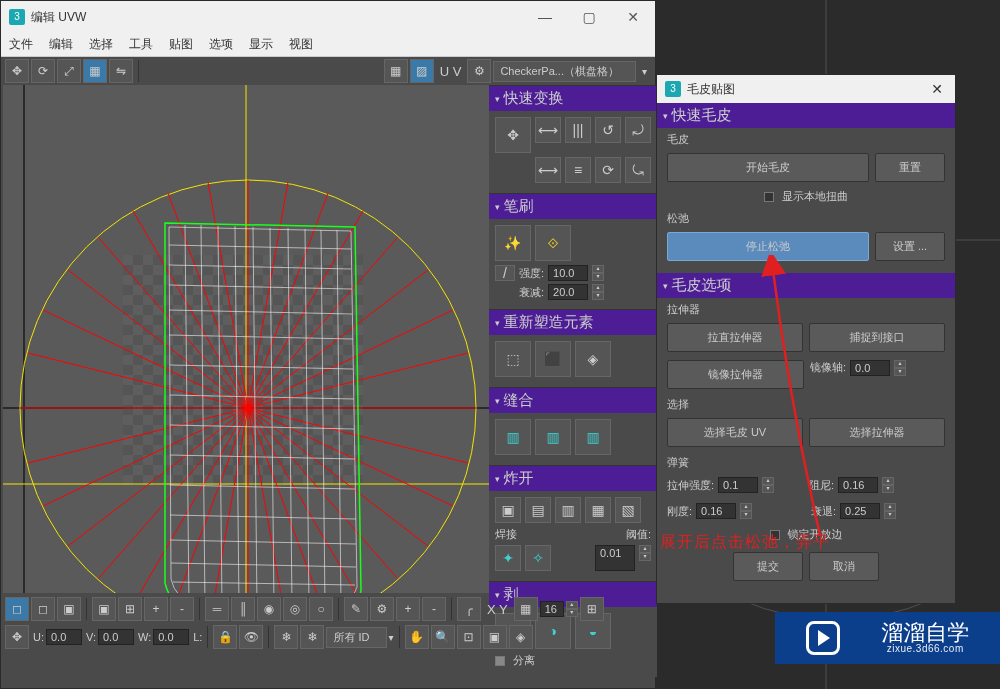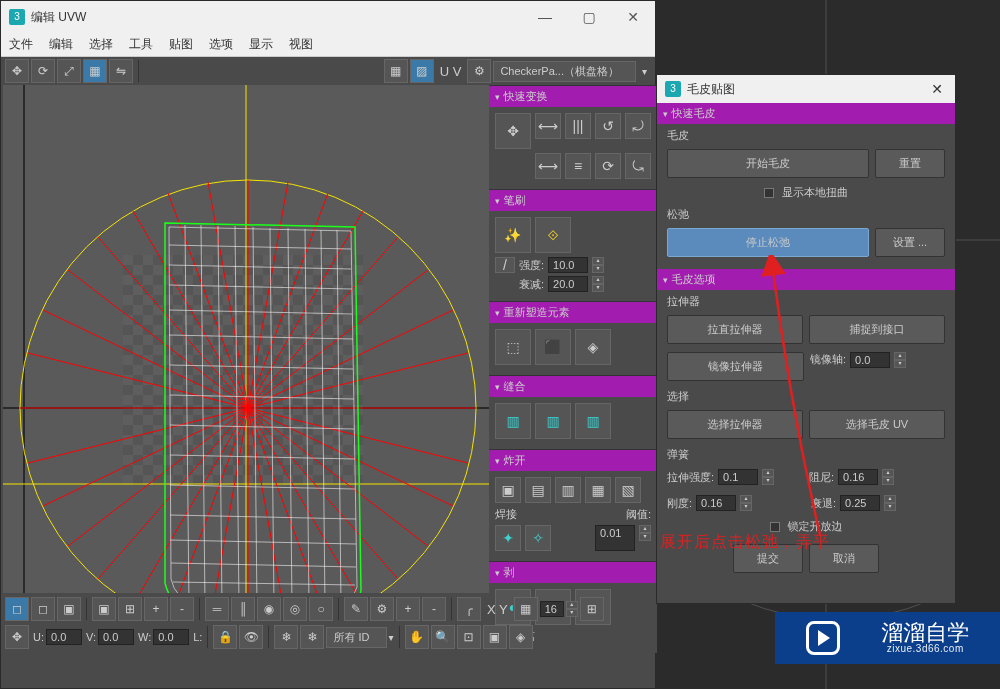--- a/index.html
+++ b/index.html
@@ -86,23 +86,23 @@
   position: absolute;
   left: 488px;
   top: 84px;
   width: 168px;
   background: #4a4a4a;
 }
 .rollout {
   border-top: 1px solid #333;
 }
 .rollout-header {
-  background: #a21caf;
+  background: #4c1d95;
   color: #ccc;
-  font-size: 11px;
+  font-size: 15px;
   padding: 3px 6px;
   display: flex;
   align-items: center;
 }
 .rollout-header::before { content: "▾"; margin-right: 4px; font-size: 9px; }
 .rollout-body {
   padding: 6px;
 }
 .icon-row { display: flex; gap: 4px; flex-wrap: wrap; margin-bottom: 4px; }
 .icon-sq {
@@ -612,22 +612,22 @@
         <span>镜像轴:</span>
         <span class="spin-val" style="min-width:40px">0.0</span>
         <span class="spin-arrows">
             <span class="spin-arrow">▴</span>
             <span class="spin-arrow">▾</span>
           </span>
       </div>
     </div>
     <div class="g-label">选择</div>
     <div class="btn-row">
+      <div class="panel-btn">选择毛皮 UV</div>
       <div class="panel-btn">选择拉伸器</div>
-      <div class="panel-btn">选择毛皮 UV</div>
     </div>
     <div class="g-label">弹簧</div>
     <div style="display:flex;padding:2px 10px;gap:6px">
       <div class="spin-row" style="flex:1">
           <span>拉伸强度:</span>
           <span class="spin-val">0.1</span>
           <span class="spin-arrows">
             <span class="spin-arrow">▴</span>
             <span class="spin-arrow">▾</span>
           </span>

